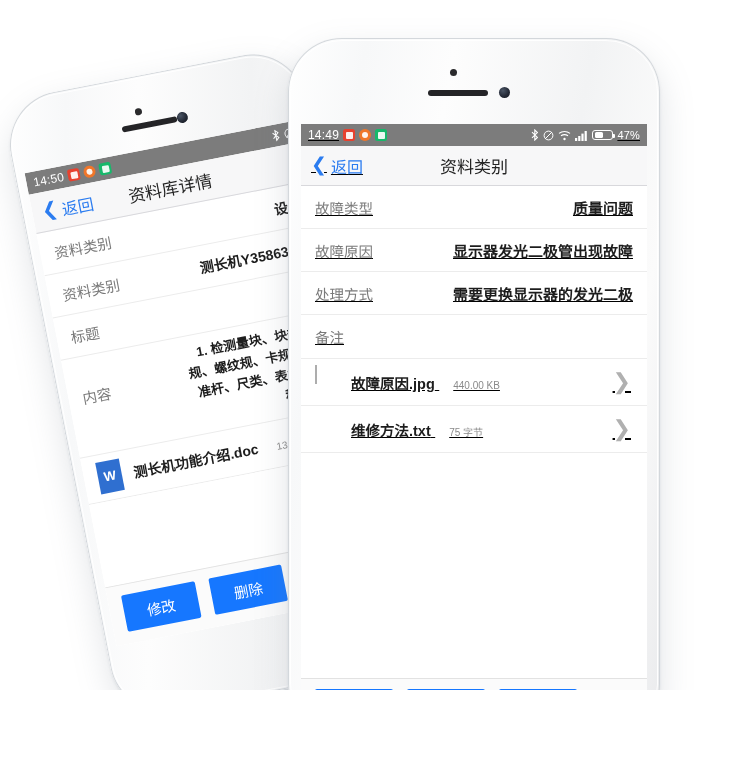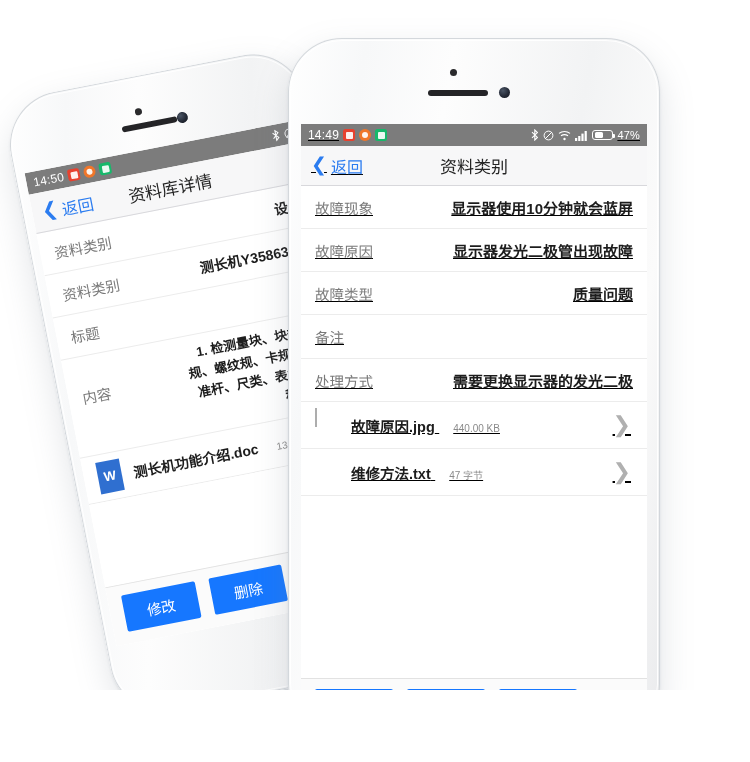--- a/index.html
+++ b/index.html
@@ -574,39 +574,35 @@
             <span class="nav-chevron">❮</span>
             <span>返回</span>
           </div>
           <div class="nav-title">资料类别</div>
         </div>
 
         <div class="content">
           <div class="rows">
 
             <div class="row">
-              <span class="row-label">故障现象</span>
-              <span class="row-value">显示器使用10分钟就会蓝屏</span>
+              <span class="row-label">故障类型</span>
+              <span class="row-value">质量问题</span>
             </div>
             <div class="row">
               <span class="row-label">故障原因</span>
               <span class="row-value">显示器发光二极管出现故障</span>
             </div>
             <div class="row">
-              <span class="row-label">故障类型</span>
-              <span class="row-value">质量问题</span>
-            </div>
+              <span class="row-label">处理方式</span>
+              <span class="row-value">需要更换显示器的发光二极</span>
+            </div>
+
             <div class="row note">
               <span class="row-label">备注</span>
               <span class="row-value"></span>
-            </div>
-
-            <div class="row">
-              <span class="row-label">处理方式</span>
-              <span class="row-value">需要更换显示器的发光二极</span>
             </div>
 
             <div class="attach">
               <span class="attach-thumb">
                 <span class="thumb-photo"></span>
               </span>
               <span class="attach-meta">
                 <span class="attach-name">故障原因.jpg</span>
                 <span class="attach-size">440.00 KB</span>
               </span>
@@ -617,21 +613,21 @@
               <span class="attach-thumb">
                 <span class="thumb-doc"><span class="lines">
                       <span></span>
                       <span></span>
                       <span></span>
                       <span></span>
                     </span></span>
               </span>
               <span class="attach-meta">
                 <span class="attach-name">维修方法.txt</span>
-                <span class="attach-size">47 字节</span>
+                <span class="attach-size">75 字节</span>
               </span>
               <span class="attach-arrow">❯</span>
             </div>
 
           </div>
 
           <div class="spacer"></div>
 
           <div class="actionbar">
             <button class="btn">修改</button>

